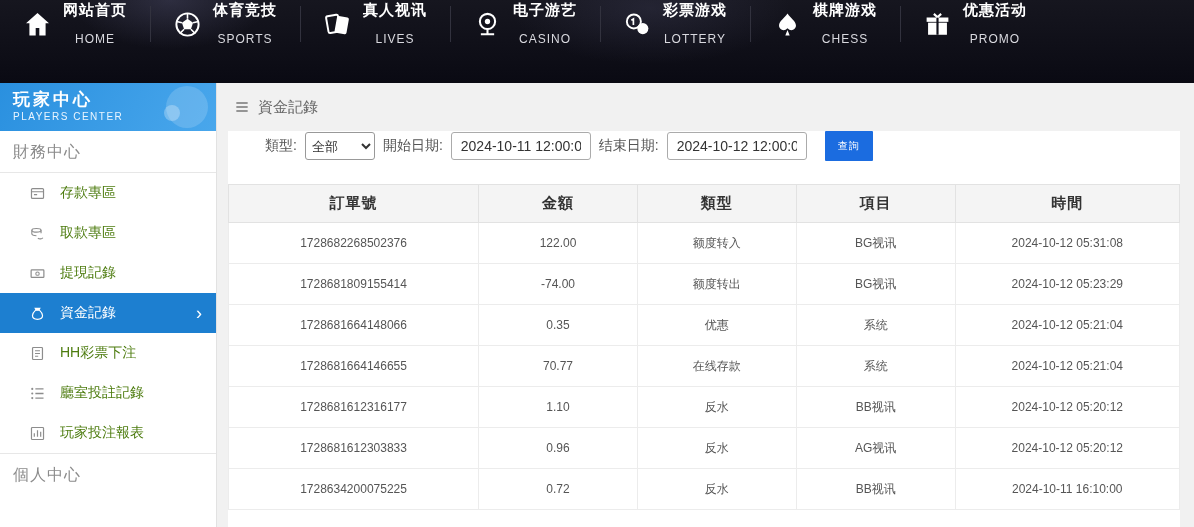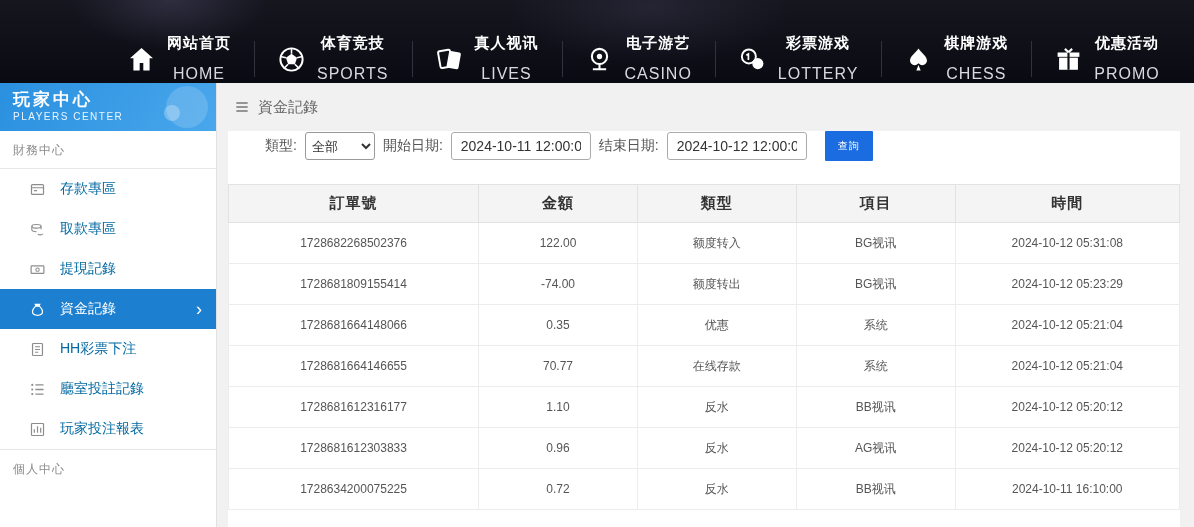--- a/index.html
+++ b/index.html
@@ -1,48 +1,48 @@
 <!DOCTYPE html>
 <html><head>
 <meta charset="utf-8">
 <style>
   *{margin:0;padding:0;box-sizing:border-box;}
   html,body{width:1194px;height:527px;overflow:hidden;}
   body{font-family:"Liberation Sans","DejaVu Sans",sans-serif;background:#f1f1f1;}
 
   
-  .topnav{height:83px;display:flex;align-items:flex-end;padding-left:104px;
+  .topnav{height:83px;display:flex;align-items:flex-start;
     background:
       radial-gradient(140px 70px at 170px 0%, rgba(90,90,125,.35), transparent 70%),
       radial-gradient(200px 80px at 650px 10%, rgba(75,75,105,.28), transparent 70%),
       linear-gradient(180deg,#16161f,#0a0a13);}
   .nav-item{position:relative;display:flex;align-items:center;gap:11px;padding:0 23px;height:48px;cursor:pointer;}
   .nav-item:not(:first-child)::before{content:'';position:absolute;left:0;top:50%;transform:translateY(-50%);
     width:1px;height:36px;background:#32323e;}
   .nav-icon{width:29px;height:29px;color:#fff;flex:0 0 auto;}
   .nav-icon svg{width:100%;height:100%;display:block;}
   .nav-text{display:flex;flex-direction:column;align-items:center;line-height:1.25;}
   .nav-zh{color:#fff;font-size:15px;font-weight:bold;letter-spacing:1px;white-space:nowrap;}
-  .nav-en{color:#d9d9df;font-size:16px;letter-spacing:1px;white-space:nowrap;margin-top:12px;}
+  .nav-en{color:#d9d9df;font-size:12px;letter-spacing:1px;white-space:nowrap;margin-top:12px;}
 
   
   .content{display:flex;height:444px;}
 
   
   .sidebar{width:217px;background:#fff;border-right:1px solid #e2e2e2;flex:0 0 auto;}
   .sidebar-header{height:48px;position:relative;overflow:hidden;padding:6px 0 0 13px;color:#fff;
     background:linear-gradient(120deg,#2a90df,#49a7ec);}
   .sidebar-header::before{content:'';position:absolute;right:8px;top:3px;width:42px;height:42px;border-radius:50%;background:rgba(255,255,255,.16);}
   .sidebar-header::after{content:'';position:absolute;right:36px;top:22px;width:16px;height:16px;border-radius:50%;background:rgba(255,255,255,.28);}
   .sh-zh{font-size:17px;font-weight:bold;letter-spacing:3px;line-height:1.3;}
   .sh-en{font-size:10px;letter-spacing:1.5px;color:#eaf5ff;}
-  .section{padding:11px 13px 9px;font-size:12px;color:#8b8b8b;letter-spacing:1px;border-bottom:1px solid #e7e7e7;}
+  .section{padding:11px 13px 9px;font-size:16px;color:#8b8b8b;letter-spacing:1px;border-bottom:1px solid #e7e7e7;}
   .section.personal{border-bottom:none;border-top:1px solid #e7e7e7;}
   .side-item{position:relative;height:40px;display:flex;align-items:center;gap:14px;padding-left:29px;
-    font-size:14px;color:#0369a1;cursor:pointer;}
+    font-size:14px;color:#4d7c0f;cursor:pointer;}
   .side-item .icn{width:17px;height:17px;color:#8d8d8d;flex:0 0 auto;}
   .side-item .icn svg{width:100%;height:100%;display:block;}
   .side-item.active{background:#1d7fd0;color:#fff;}
   .side-item.active .icn{color:#fff;}
   .side-item .chev{margin-left:auto;padding-right:14px;font-size:18px;line-height:1;color:#fff;}
 
   
   .main{flex:1;display:flex;flex-direction:column;background:#f1f1f1;min-width:0;}
   .breadcrumb{height:48px;display:flex;align-items:center;gap:8px;padding-left:17px;color:#666;font-size:15px;}
   .bc-icon{width:16px;height:16px;color:#777;}

